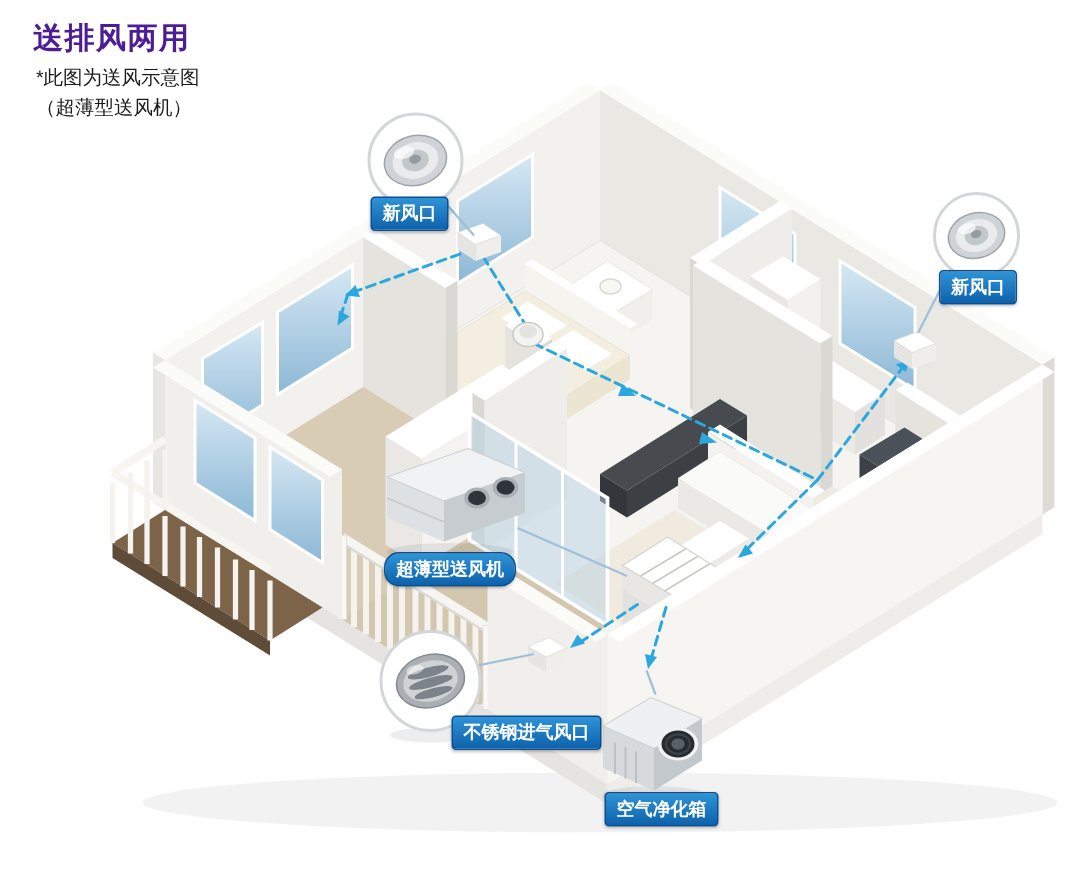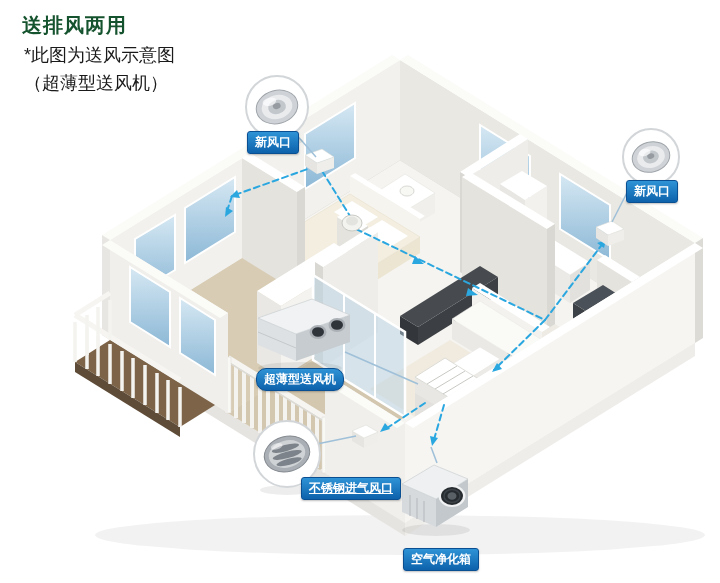--- a/index.html
+++ b/index.html
@@ -3,25 +3,25 @@
 <meta charset="utf-8">
 <style>
   html,body{margin:0;padding:0;background:#fff;}
   .stage{
     position:relative;width:720px;height:583px;background:#ffffff;overflow:hidden;
     font-family:"Liberation Sans","DejaVu Sans",sans-serif;
   }
   .scene{position:absolute;left:0;top:0;}
   .page-title{
     position:absolute;left:22px;top:12px;
-    font-size:20px;font-weight:bold;color:#14532d;letter-spacing:1px;
+    font-size:20px;font-weight:bold;color:#4c1d95;letter-spacing:1px;
   }
   .notes{
     position:absolute;left:24px;top:42px;
-    font-size:18px;color:#1a1a1a;line-height:1.55;
+    font-size:13px;color:#1a1a1a;line-height:1.55;
   }
   .badge{
     position:absolute;display:inline-block;white-space:nowrap;
     background:linear-gradient(180deg,#2f93d6 0%,#0d62ab 100%);
     border:1px solid #0a4f92;border-radius:3px;
     color:#fff;font-size:12px;font-weight:bold;padding:2px 7px;
     box-shadow:0 1px 2px rgba(0,0,0,0.25);
   }
 </style>
 </head>
@@ -326,16 +326,16 @@
 
   <div class="page-title">送排风两用</div>
   <div class="notes">
     <div>*此图为送风示意图</div>
     <div>（超薄型送风机）</div>
   </div>
 
   <div class="badge" style="left:247px;top:131px;">新风口</div>
   <div class="badge" style="left:626px;top:180px;">新风口</div>
   <div class="badge" style="left:256px;top:368px;border-radius:10px;">超薄型送风机</div>
-  <div class="badge" style="left:301px;top:477px;text-decoration:underline;">不锈钢进气风口</div>
-  <div class="badge" style="left:403px;top:548px;">空气净化箱</div>
+  <div class="badge" style="left:301px;top:477px;">不锈钢进气风口</div>
+  <div class="badge" style="left:403px;top:528px;">空气净化箱</div>
 
 </div>
 
 </body></html>

